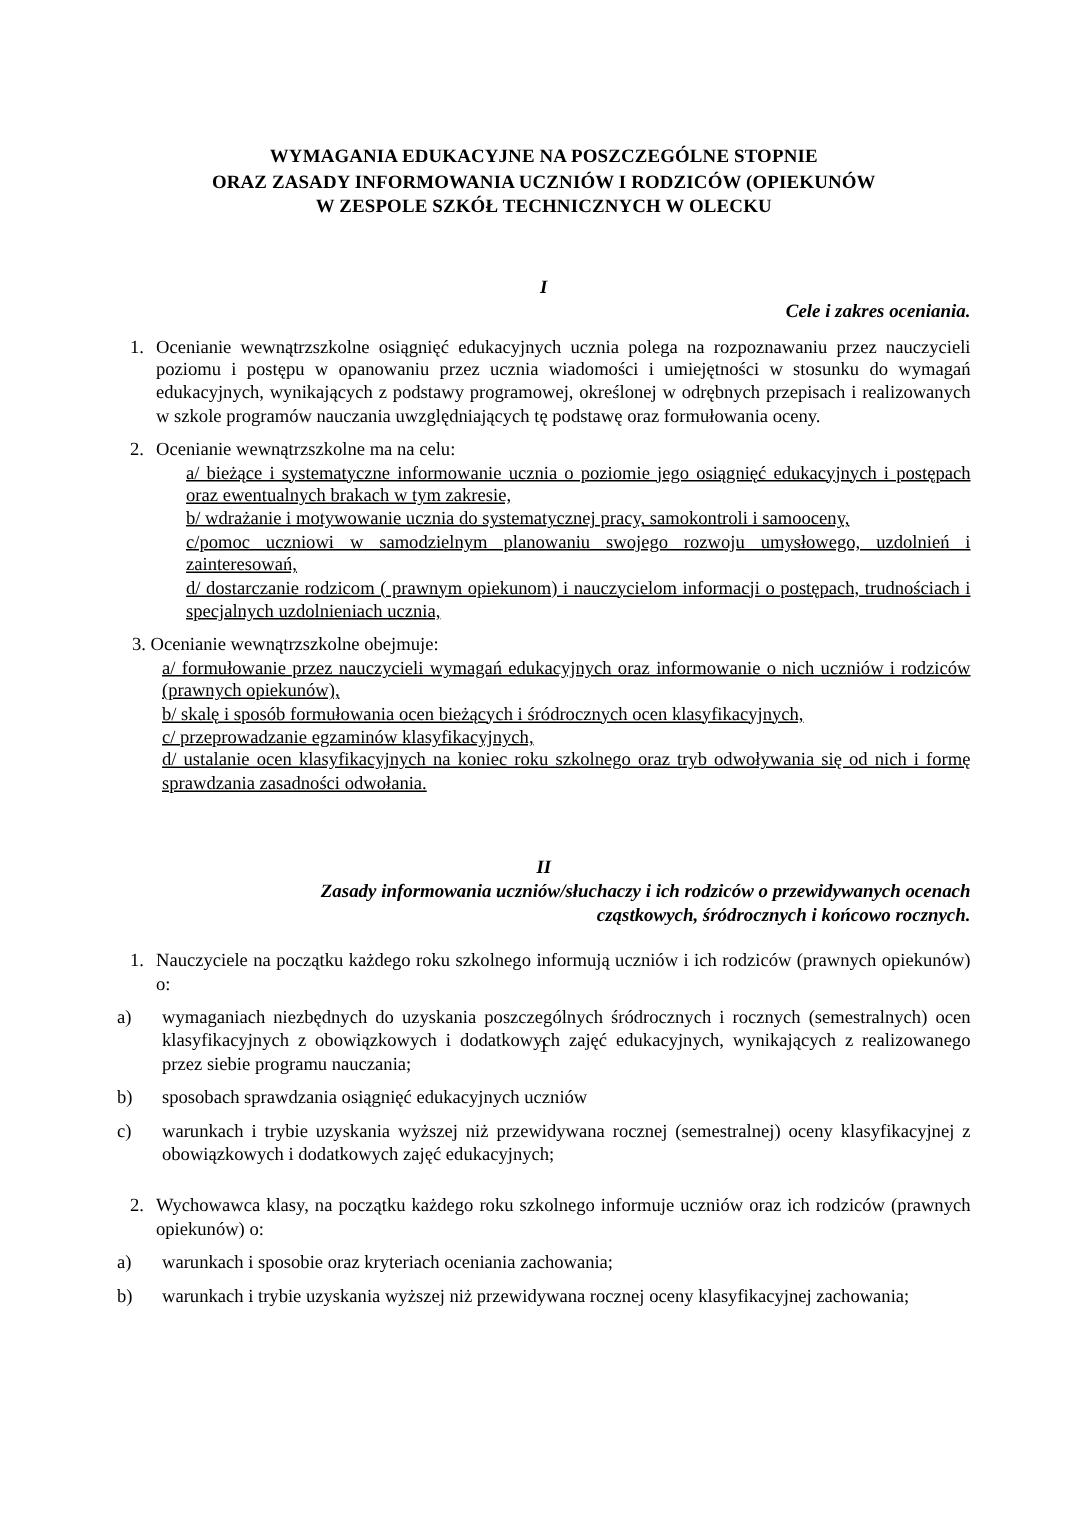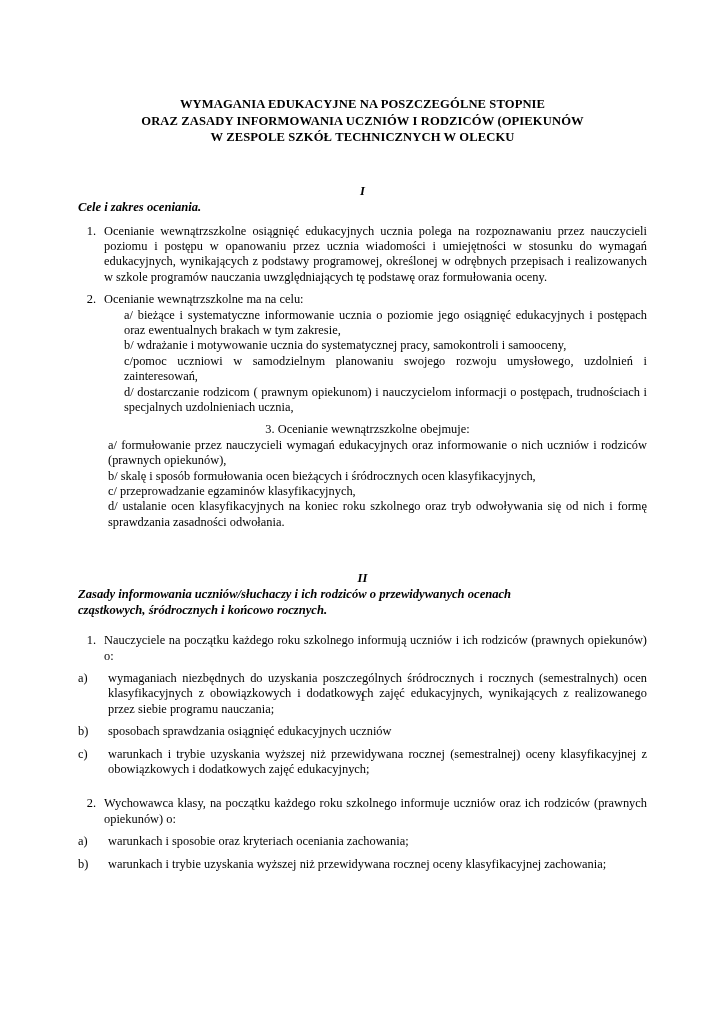--- a/index.html
+++ b/index.html
@@ -33,21 +33,21 @@
 
   .section-gap-1 { height: 38px; }
   .section-number {
     text-align: center;
     font-weight: bold;
     font-style: italic;
     font-size: 12.6px;
     line-height: 15px;
   }
   .section-subtitle {
-    text-align: left;
+    text-align: right;
     font-weight: bold;
     font-style: italic;
     font-size: 12.6px;
     line-height: 16px;
     margin-bottom: 9px;
   }
   .section-subtitle div { white-space: nowrap; }
 
   .list {
     margin: 0;
@@ -80,29 +80,29 @@
     text-align: justify;
     text-justify: inter-word;
   }
   .sub {
     margin: 0;
     padding: 0 0 0 20px;
   }
   .sub p {
     margin: 0;
     text-align: justify;
+    text-decoration: underline;
   }
   .item3 {
     font-size: 12.4px;
     line-height: 15.4px;
     margin-bottom: 7px;
   }
   .item3 > .lead {
     padding-left: 10px;
-    text-align: center;
   }
   .gap-mid { height: 34px; }
   .gap-small { height: 12px; }
   .gap-tiny { height: 6px; }
 
   .page-number {
     position: absolute;
     bottom: 44px;
     left: 0;
     width: 725px;

